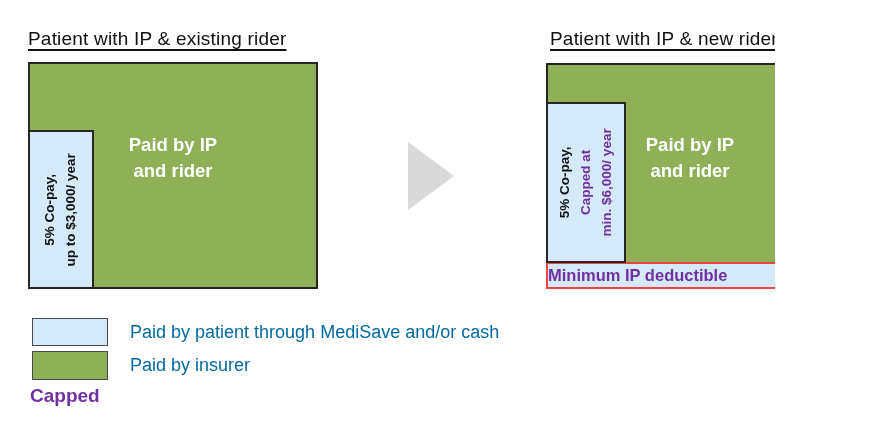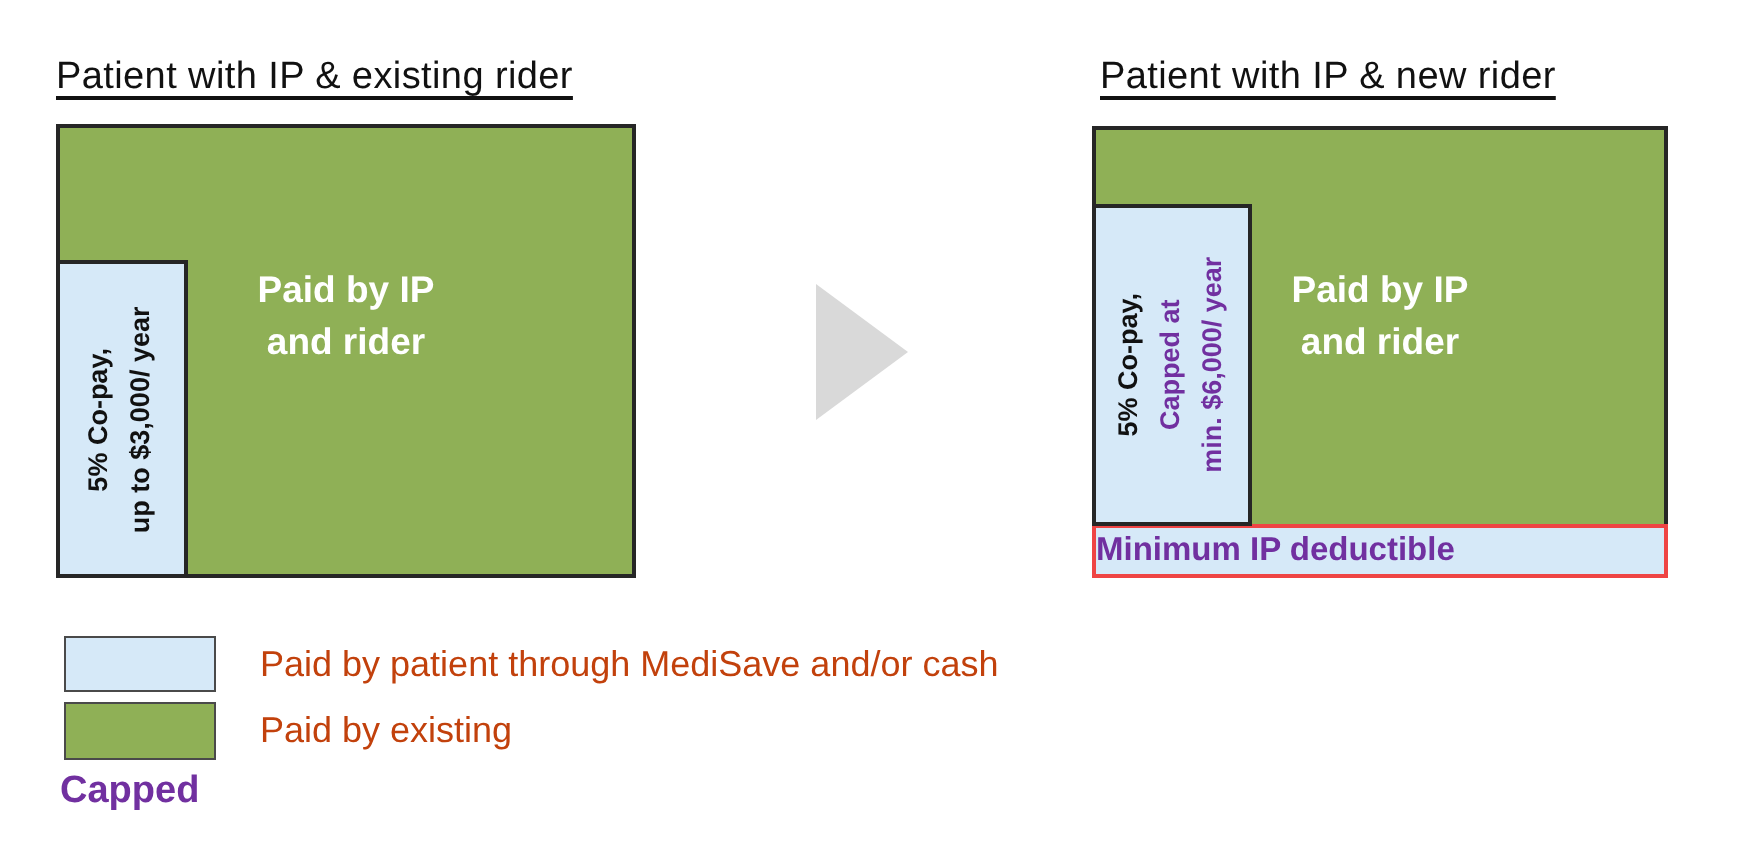--- a/index.html
+++ b/index.html
@@ -1,20 +1,20 @@
 <!DOCTYPE html>
 <html><head>
 <meta charset="utf-8">
 <style>
   * { box-sizing: border-box; margin: 0; padding: 0; }
   html, body { background: #ffffff; }
   body { font-family: "Liberation Sans", sans-serif; }
   .canvas {
     position: relative;
-    width: 871px;
+    width: 775px;
     height: 422px;
     background: #ffffff;
     overflow: hidden;
     text-decoration: underline;
   }
   .panel-title {
     position: absolute;
     font-size: 19px;
     font-weight: 500;
     color: #111111;
@@ -83,21 +83,21 @@
   }
   .legend-swatch {
     position: absolute;
     border: 1.6px solid #4a4a4a;
   }
   .swatch-blue { background: #D6E9F8; }
   .swatch-green { background: #8FB056; }
   .legend-text {
     position: absolute;
     font-size: 18px;
-    color: #c2410c;
+    color: #0369a1;
     white-space: nowrap;
   }
   .legend-purple-word {
     position: absolute;
     font-size: 19px;
     font-weight: bold;
     color: #7130A0;
   }
 </style>
 </head>
@@ -141,17 +141,17 @@
 
   <div class="paid-label" style="left:546px; top:63px; width:288px; height:199px; padding-bottom:10px;">
     <div>Paid by IP</div>
     <div>and rider</div>
   </div>
 
   <div class="legend-swatch swatch-blue" style="left:32px; top:318px; width:76px; height:28px;"></div>
   <div class="legend-text" style="left:130px; top:322px;">Paid by patient through MediSave and/or cash</div>
 
   <div class="legend-swatch swatch-green" style="left:32px; top:351px; width:76px; height:29px;"></div>
-  <div class="legend-text" style="left:130px; top:355px;">Paid by existing</div>
+  <div class="legend-text" style="left:130px; top:355px;">Paid by insurer</div>
 
   <div class="legend-purple-word" style="left:30px; top:385px;">Capped</div>
 
 </div>
 
 </body></html>

